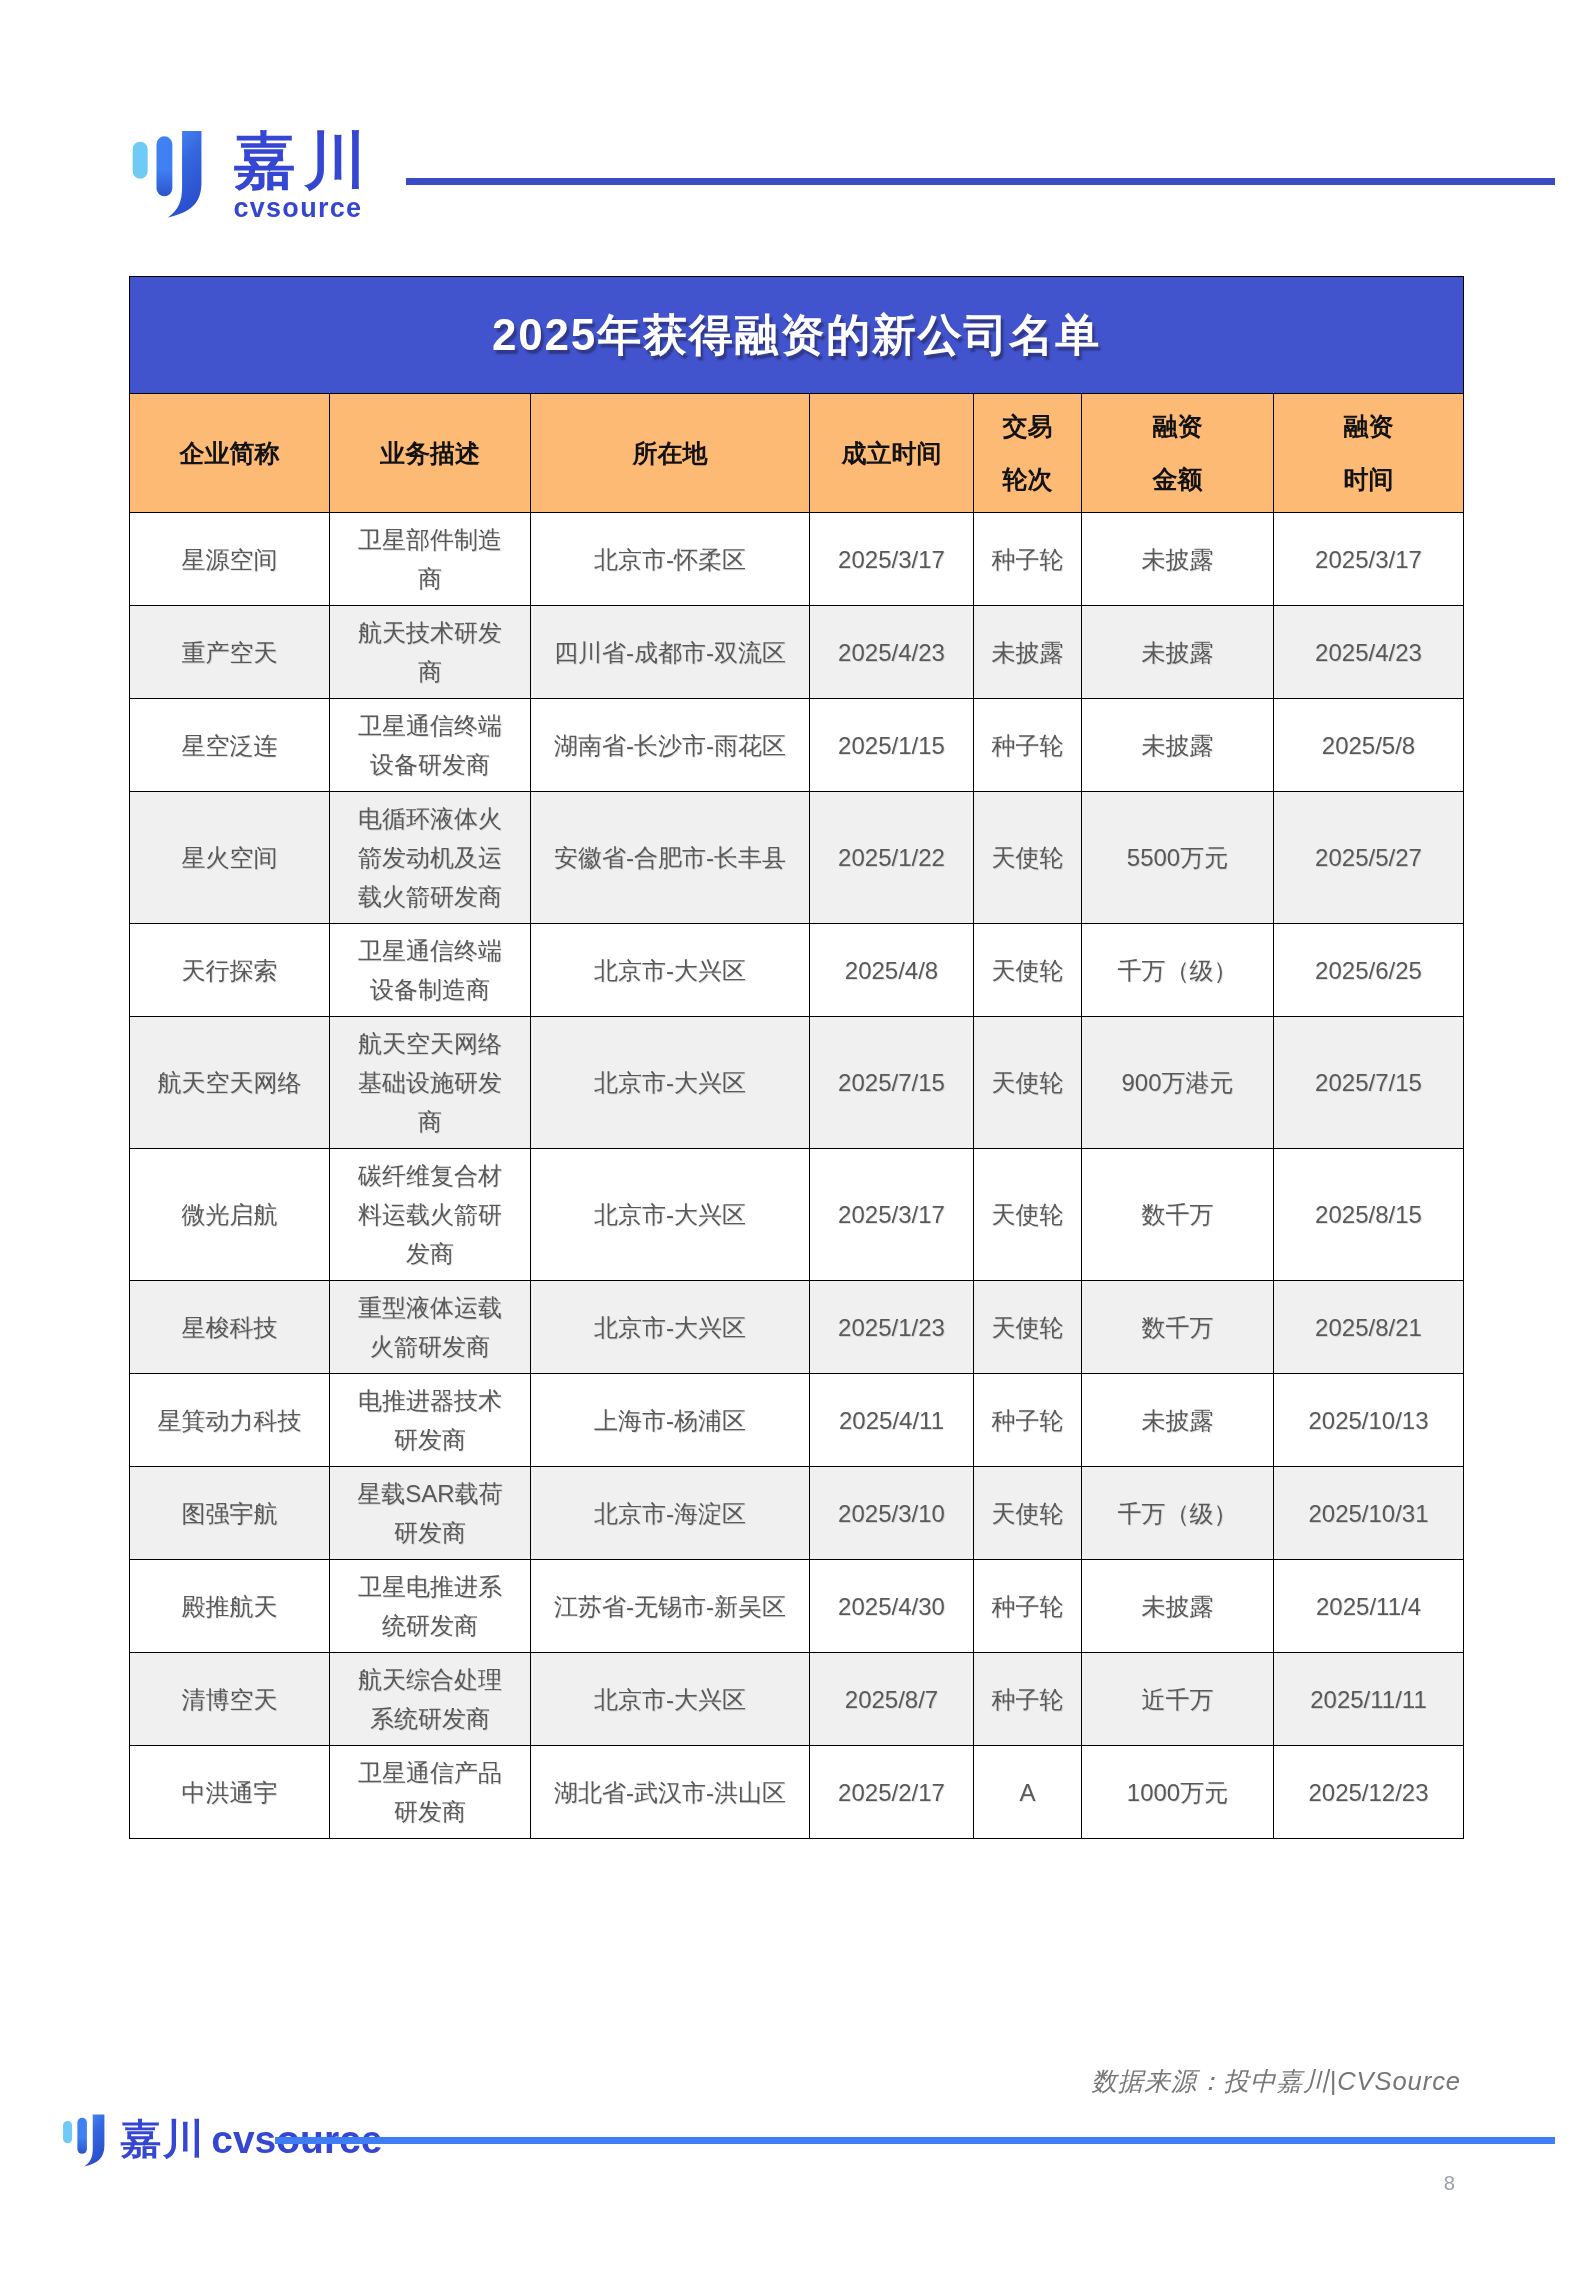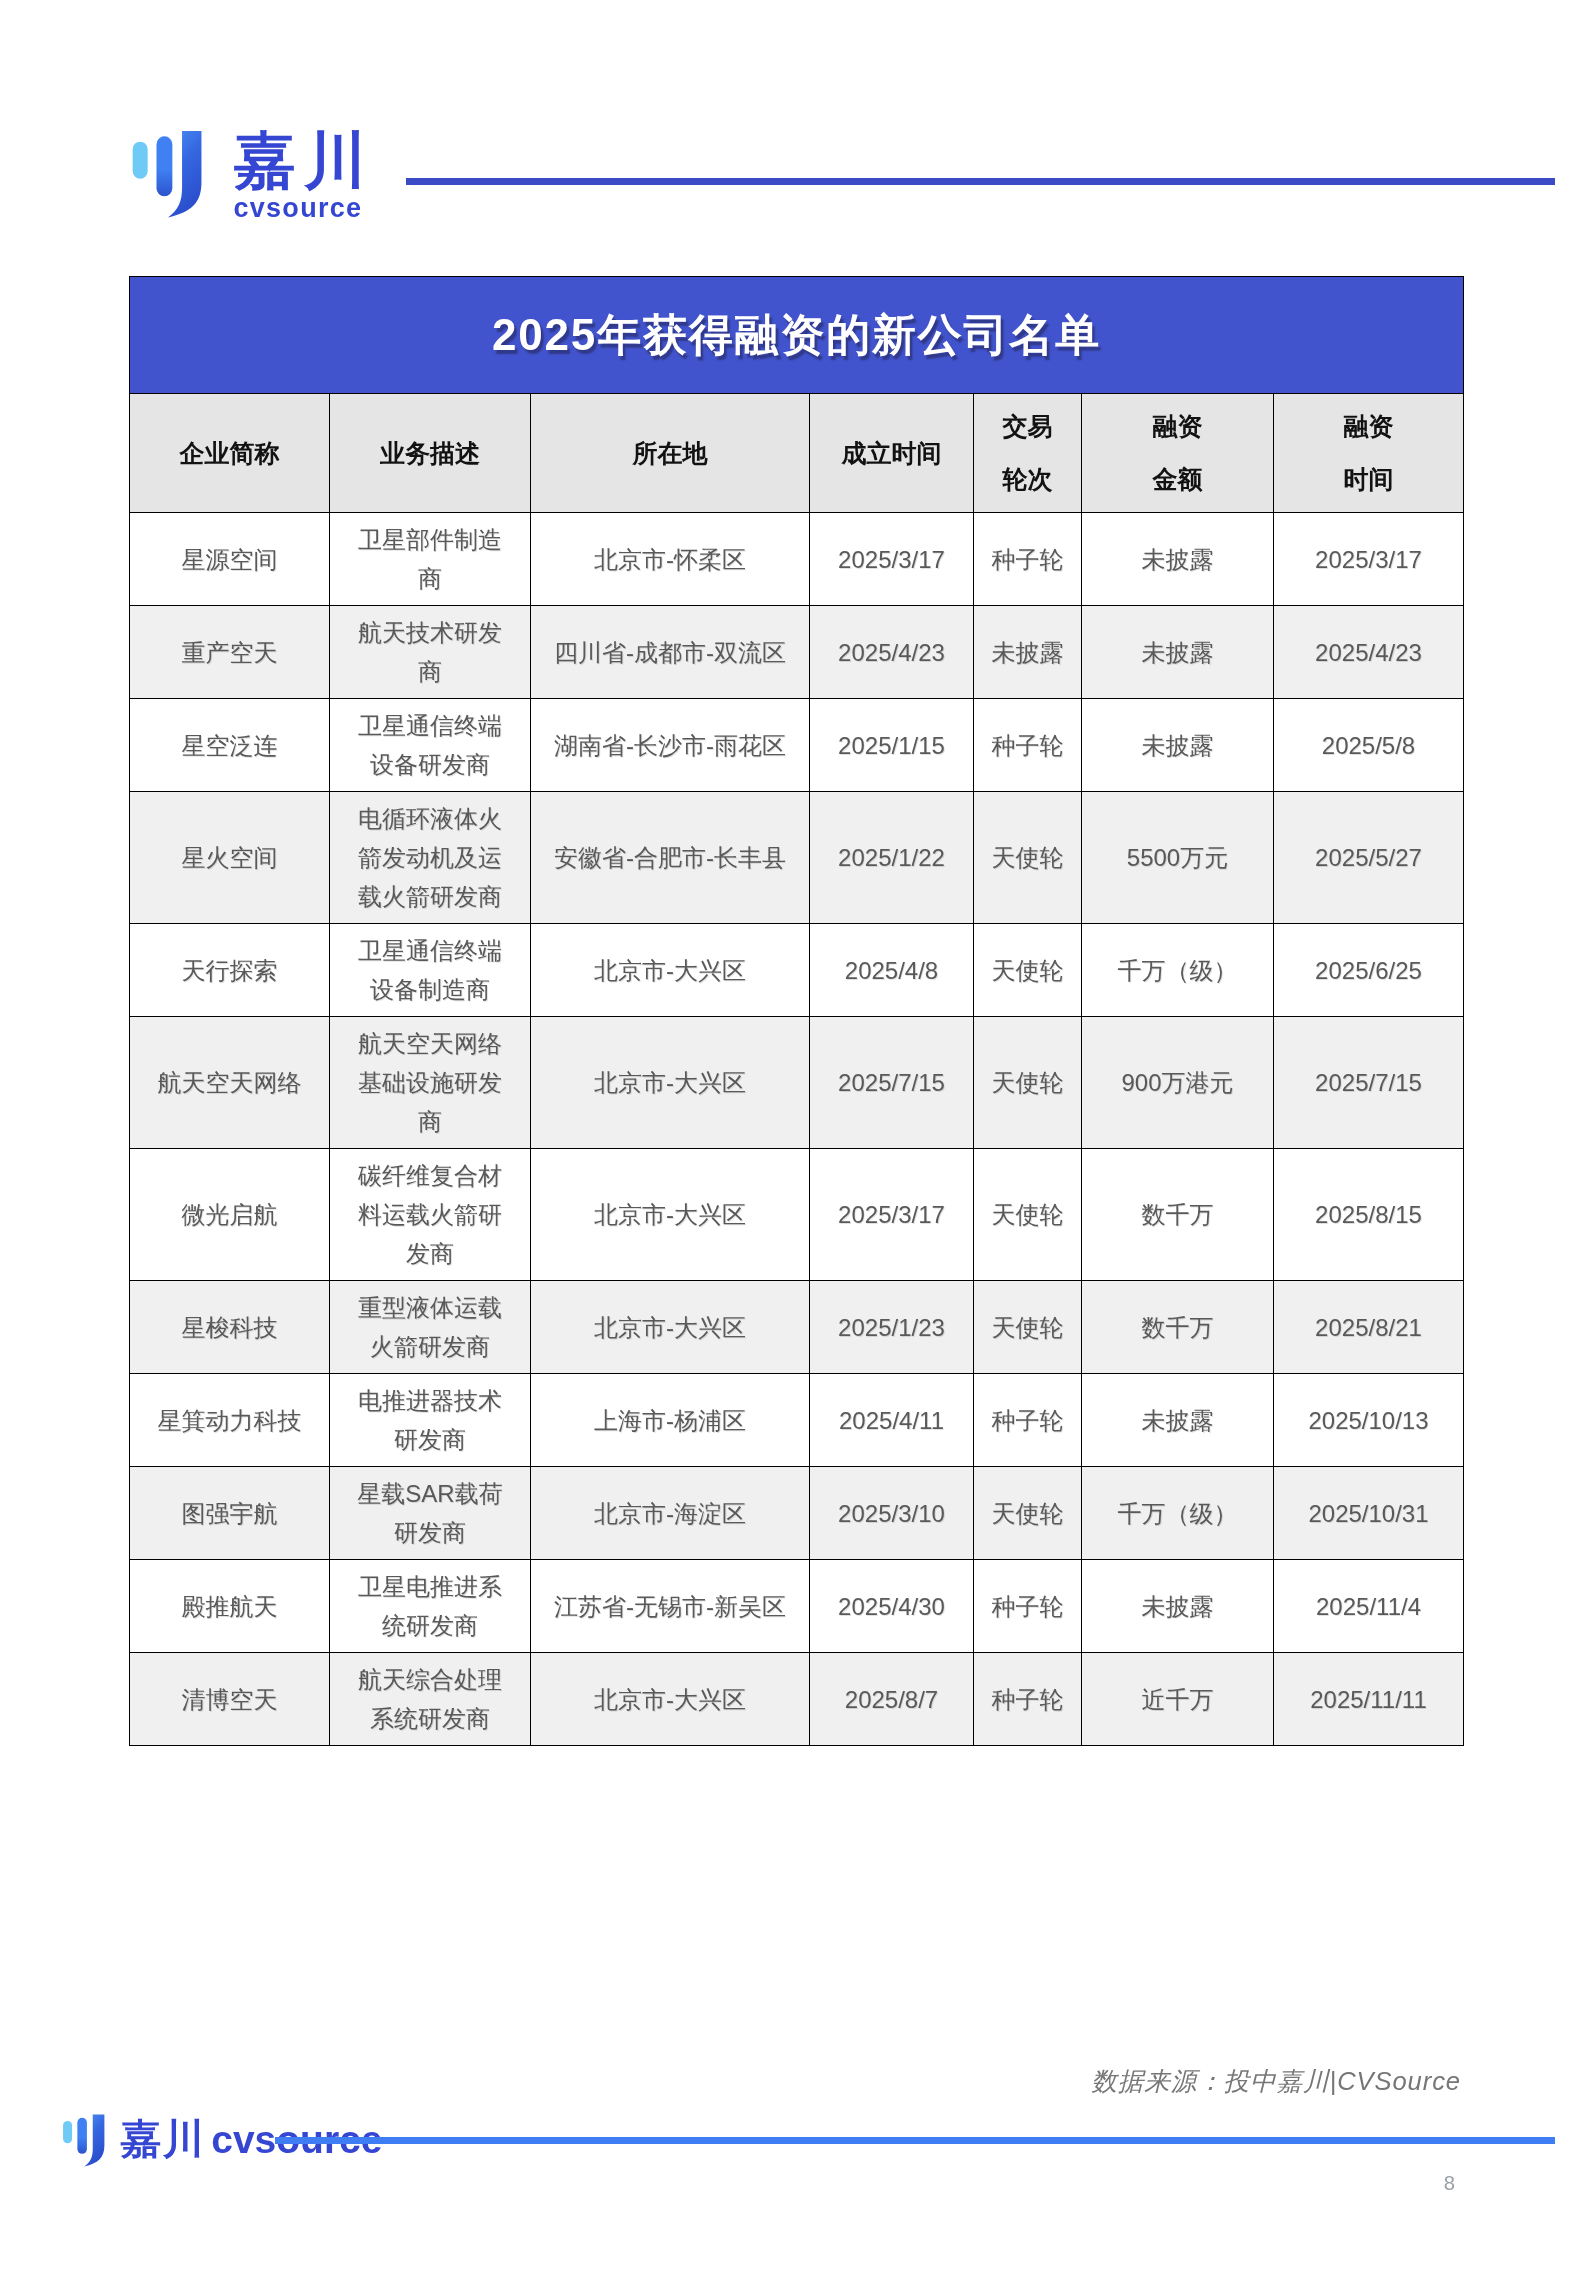--- a/index.html
+++ b/index.html
@@ -22,21 +22,21 @@
   .table-wrap{position:absolute;left:129px;top:276px;width:1335px;border-radius:8px;}
   .tbl-title{
     box-sizing:border-box;border:1.8px solid #000;border-bottom:none;height:117px;
     background:#4254cd;display:flex;align-items:center;justify-content:center;
     color:#fff;font-size:44px;font-weight:bold;letter-spacing:1.8px;
     text-shadow:2.6px 3.5px 1.8px rgba(30,30,70,0.5);
   }
   table{width:100%;border-collapse:collapse;table-layout:fixed;}
   th,td{border:1.8px solid #000;text-align:center;vertical-align:middle;word-break:break-all;}
   th{
-    background:#e5e5e5;color:#121212;font-weight:bold;font-size:25px;line-height:53px;
+    background:#fdba74;color:#121212;font-weight:bold;font-size:25px;line-height:53px;
     white-space:pre-line;padding:6.2px 3.5px;
   }
   td{
     color:#595959;font-size:24px;line-height:39px;padding:7px 10.6px;
     text-shadow:0.9px 0.9px 0 rgba(0,0,0,0.12);
   }
   td:nth-child(2){padding:7px 26.5px;}
   tbody tr:nth-child(even) td{background:#f0f0f0;}
   tbody tr:nth-child(odd) td{background:#ffffff;}
 
@@ -210,20 +210,29 @@
           </tr>
           <tr>
             <td>清博空天</td>
             <td>航天综合处理系统研发商</td>
             <td>北京市-大兴区</td>
             <td>2025/8/7</td>
             <td>种子轮</td>
             <td>近千万</td>
             <td>2025/11/11</td>
           </tr>
+          <tr>
+            <td>中洪通宇</td>
+            <td>卫星通信产品研发商</td>
+            <td>湖北省-武汉市-洪山区</td>
+            <td>2025/2/17</td>
+            <td>A</td>
+            <td>1000万元</td>
+            <td>2025/12/23</td>
+          </tr>
         </tbody>
     </table>
   </div>
 
   <div class="source-line">数据来源：投中嘉川|CVSource</div>
 
   <div class="brand-bottom">
     <svg class="mark" viewBox="0 0 100 110" aria-hidden="true">
       <defs>
         <linearGradient id="g2b" x1="0" y1="0" x2="0" y2="1">

